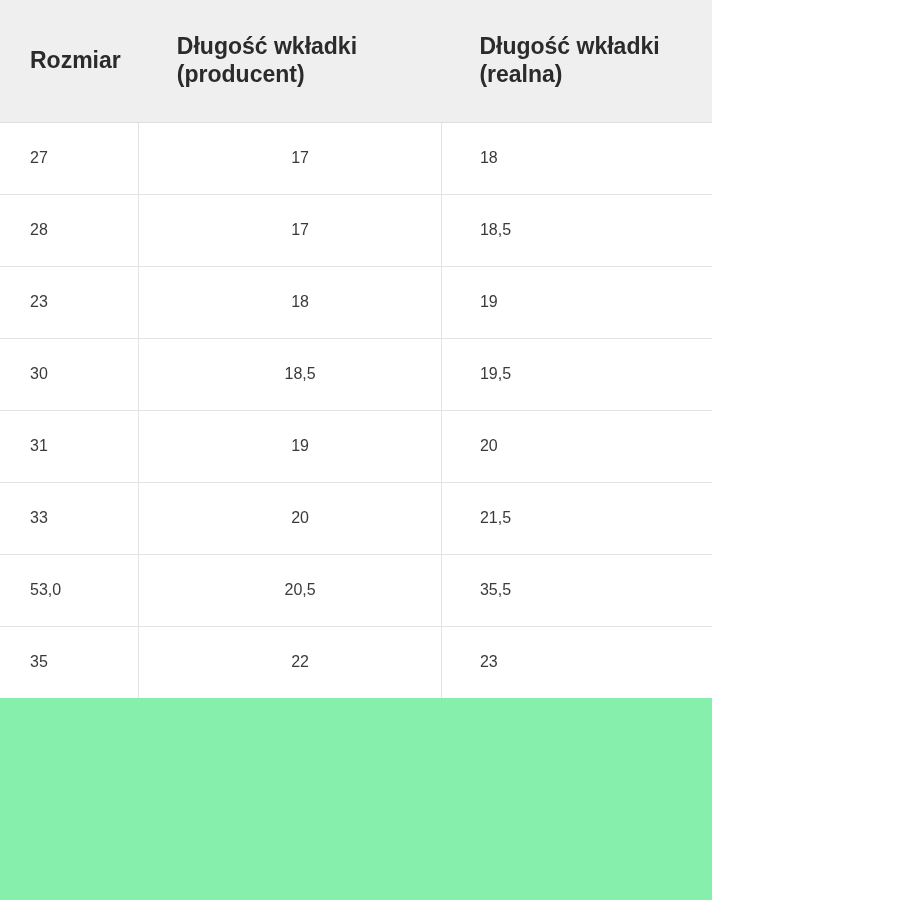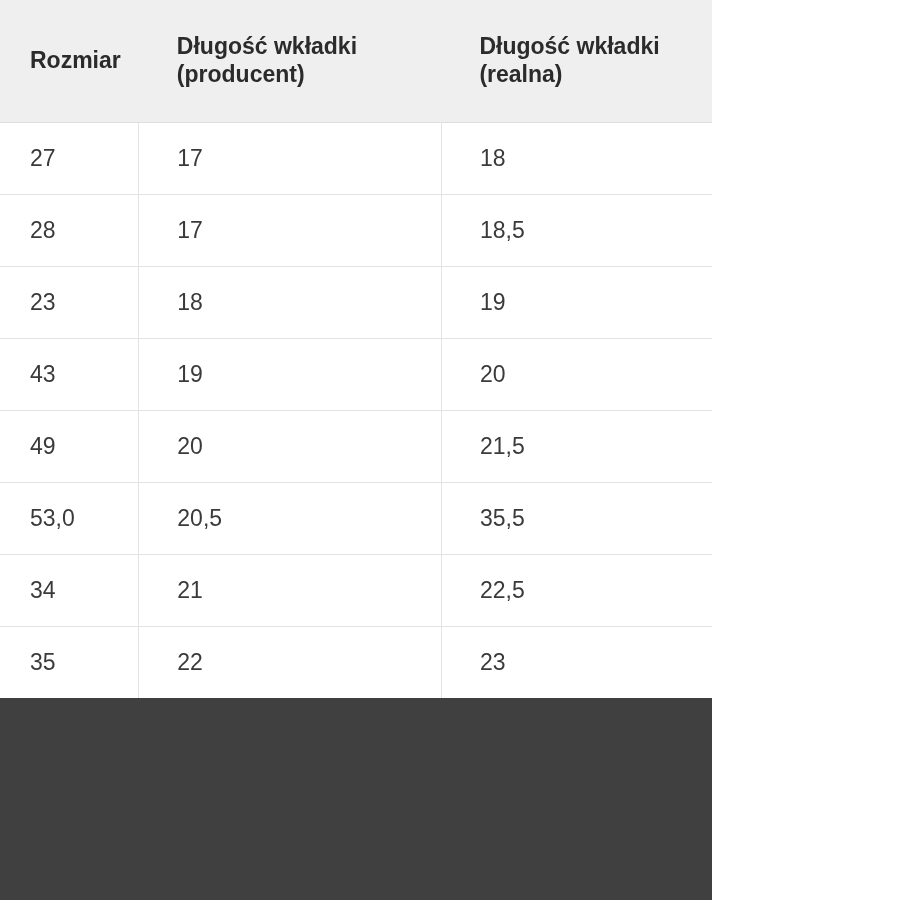--- a/index.html
+++ b/index.html
@@ -10,21 +10,21 @@
   body {
     width: 900px;
     height: 900px;
     font-family: "Liberation Sans", sans-serif;
     color: #2f2f2f;
     overflow: hidden;
   }
   .size-table-wrap {
     width: 712px;
     height: 900px;
-    background: #404040;
+    background: #86efac;
     box-sizing: border-box;
   }
   table.size-table {
     width: 100%;
     border-collapse: collapse;
     table-layout: fixed;
   }
   table.size-table col.col-size { width: 19.5%; }
   table.size-table col.col-manu { width: 42.5%; }
   table.size-table col.col-real { width: 38%; }
@@ -39,32 +39,32 @@
     padding: 22px 18px 24px 30px;
     height: 122px;
     box-sizing: border-box;
     line-height: 1.22;
     border: none;
   }
   thead th.th-manu { padding-left: 38px; }
   thead th.th-real { padding-left: 38px; }
 
   tbody td {
-    font-size: 23px;
+    font-size: 16px;
     font-weight: 400;
     color: #3a3a3a;
     padding: 0 18px 0 30px;
     height: 71px;
     border-top: 1px solid #e3e3e3;
     border-right: 1px solid #e3e3e3;
     background: #ffffff;
     vertical-align: middle;
     white-space: nowrap;
   }
-  tbody td.cell-manu { padding-left: 38px; }
+  tbody td.cell-manu { padding-left: 38px; text-align: center; }
   tbody td.cell-real { padding-left: 38px; border-right: none; }
   tbody tr:first-child td { border-top: 1px solid #dedede; }
 </style>
 </head>
 <body>
 
 <div class="size-table-wrap">
   <table class="size-table">
     <colgroup>
       <col class="col-size">
@@ -94,38 +94,38 @@
           <td class="cell-size">28</td>
           <td class="cell-manu">17</td>
           <td class="cell-real">18,5</td>
         </tr>
         <tr>
           <td class="cell-size">23</td>
           <td class="cell-manu">18</td>
           <td class="cell-real">19</td>
         </tr>
         <tr>
-          <td class="cell-size">43</td>
+          <td class="cell-size">30</td>
+          <td class="cell-manu">18,5</td>
+          <td class="cell-real">19,5</td>
+        </tr>
+        <tr>
+          <td class="cell-size">31</td>
           <td class="cell-manu">19</td>
           <td class="cell-real">20</td>
         </tr>
         <tr>
-          <td class="cell-size">49</td>
+          <td class="cell-size">33</td>
           <td class="cell-manu">20</td>
           <td class="cell-real">21,5</td>
         </tr>
         <tr>
           <td class="cell-size">53,0</td>
           <td class="cell-manu">20,5</td>
           <td class="cell-real">35,5</td>
-        </tr>
-        <tr>
-          <td class="cell-size">34</td>
-          <td class="cell-manu">21</td>
-          <td class="cell-real">22,5</td>
         </tr>
         <tr>
           <td class="cell-size">35</td>
           <td class="cell-manu">22</td>
           <td class="cell-real">23</td>
         </tr>
       </tbody>
   </table>
 </div>
 

